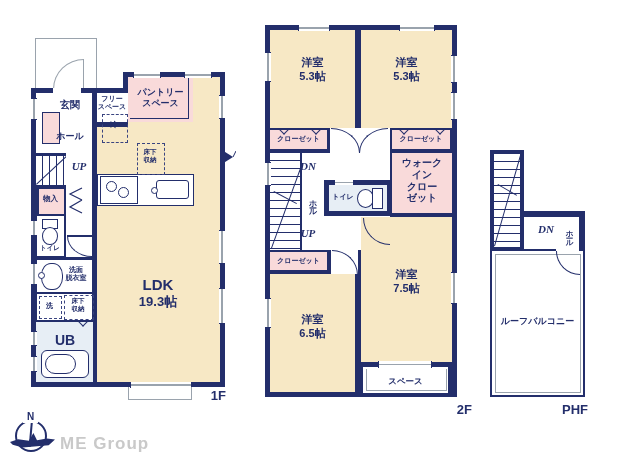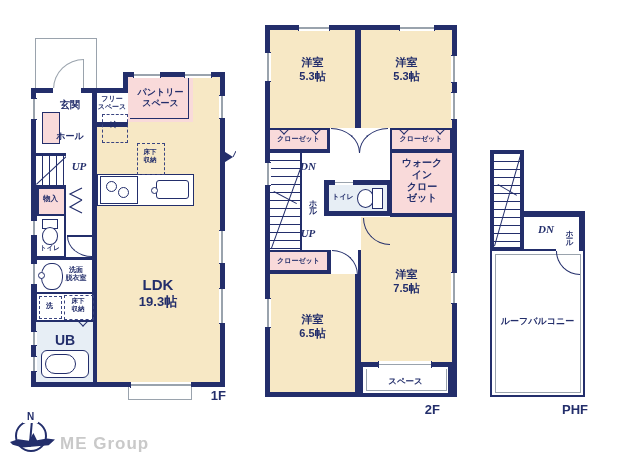--- a/index.html
+++ b/index.html
@@ -202,21 +202,21 @@
     <div class="lbl pre" style="left:392px;top:157px;width:60px;font-size:10px;">ウォーク
 イン
 クロー
 ゼット</div>
     <div class="lbl" style="left:361px;top:268px;width:91px;font-size:11px;">洋室</div>
     <div class="lbl" style="left:361px;top:282px;width:91px;font-size:11px;">7.5帖</div>
     <div class="lbl" style="left:270px;top:257px;width:57px;font-size:7px;">クローゼット</div>
     <div class="lbl" style="left:270px;top:313px;width:85px;font-size:11px;">洋室</div>
     <div class="lbl" style="left:270px;top:327px;width:85px;font-size:11px;">6.5帖</div>
     <div class="lbl" style="left:363px;top:376px;width:85px;font-size:8.5px;">スペース</div>
-    <div class="lbl" style="left:412px;top:402px;width:28px;font-size:13px;text-align:right;">2F</div>
+    <div class="lbl" style="left:444px;top:402px;width:28px;font-size:13px;text-align:right;">2F</div>
   </div>
 
   <div>
     <div class="wall" style="left:490px;top:150px;width:34px;height:101px;"></div>
     <div class="stairs-h" style="left:494px;top:154px;width:26px;height:93px;overflow:hidden;">
       <div class="diag" style="left:0;top:92px;width:96px;transform:rotate(-74deg);"></div>
       <div class="diag" style="left:4px;top:30px;width:22px;transform:rotate(30deg);"></div>
     </div>
     <div class="wall" style="left:524px;top:211px;width:61px;height:6px;"></div>
     <div class="wall" style="left:579px;top:211px;width:6px;height:40px;"></div>

